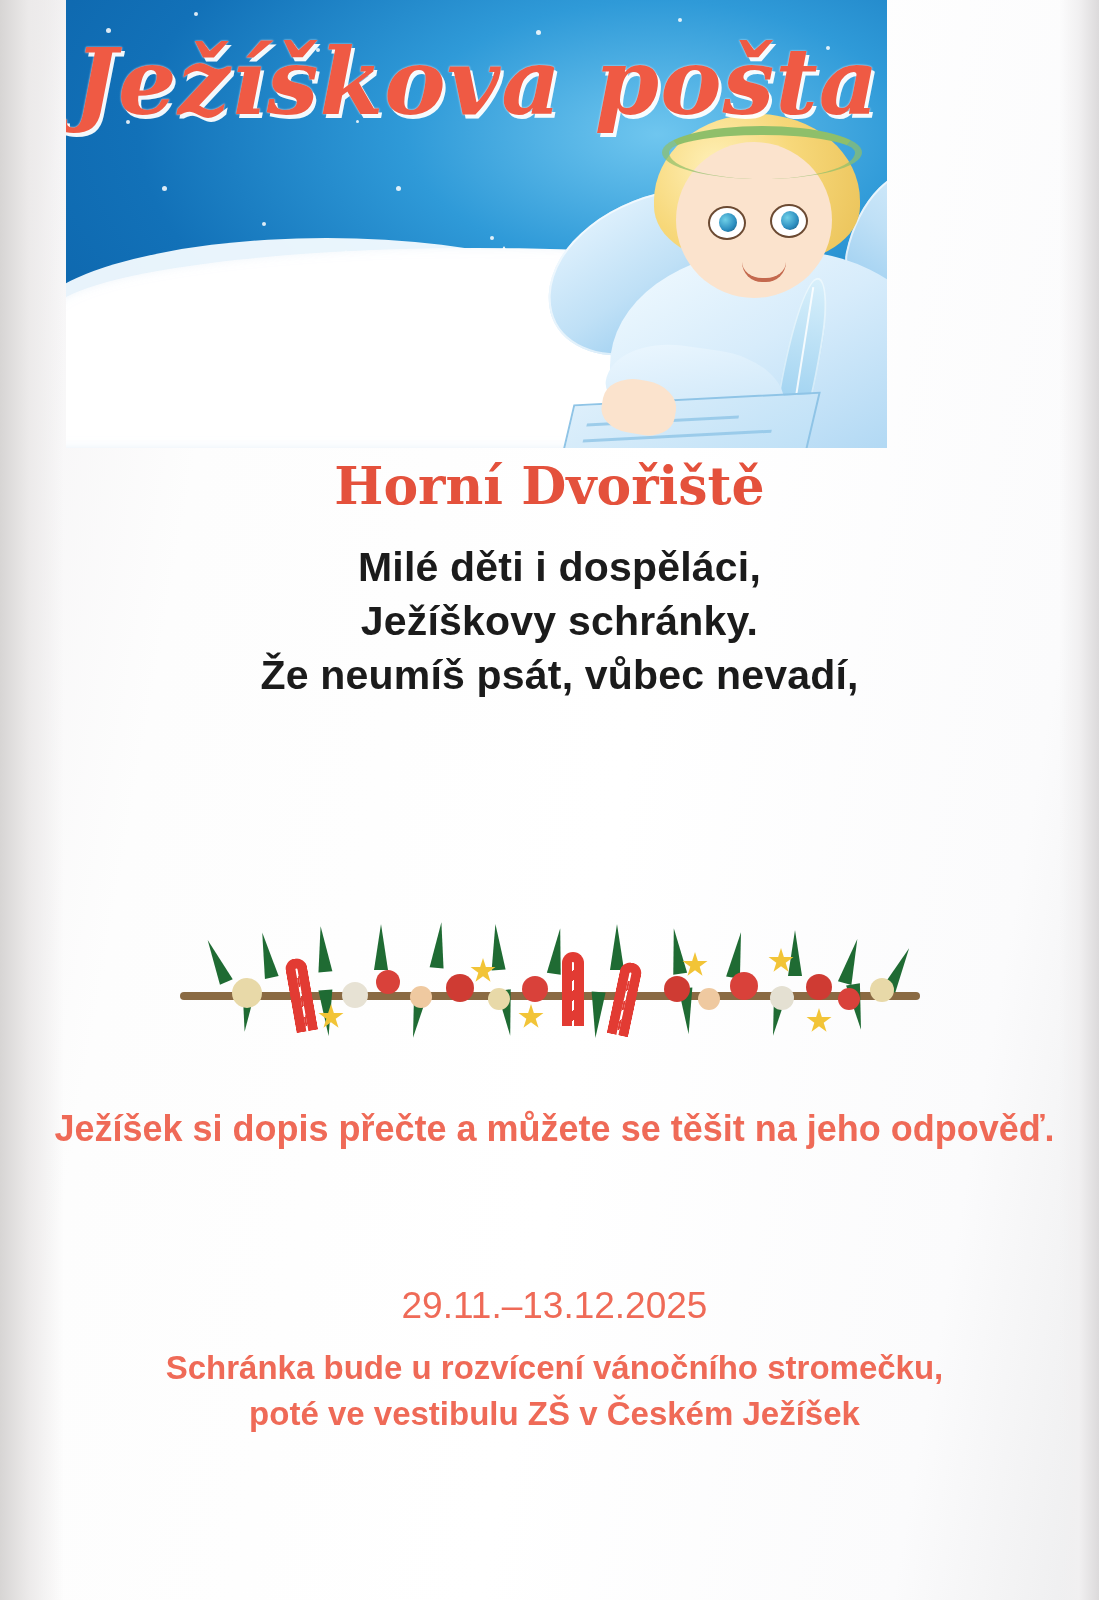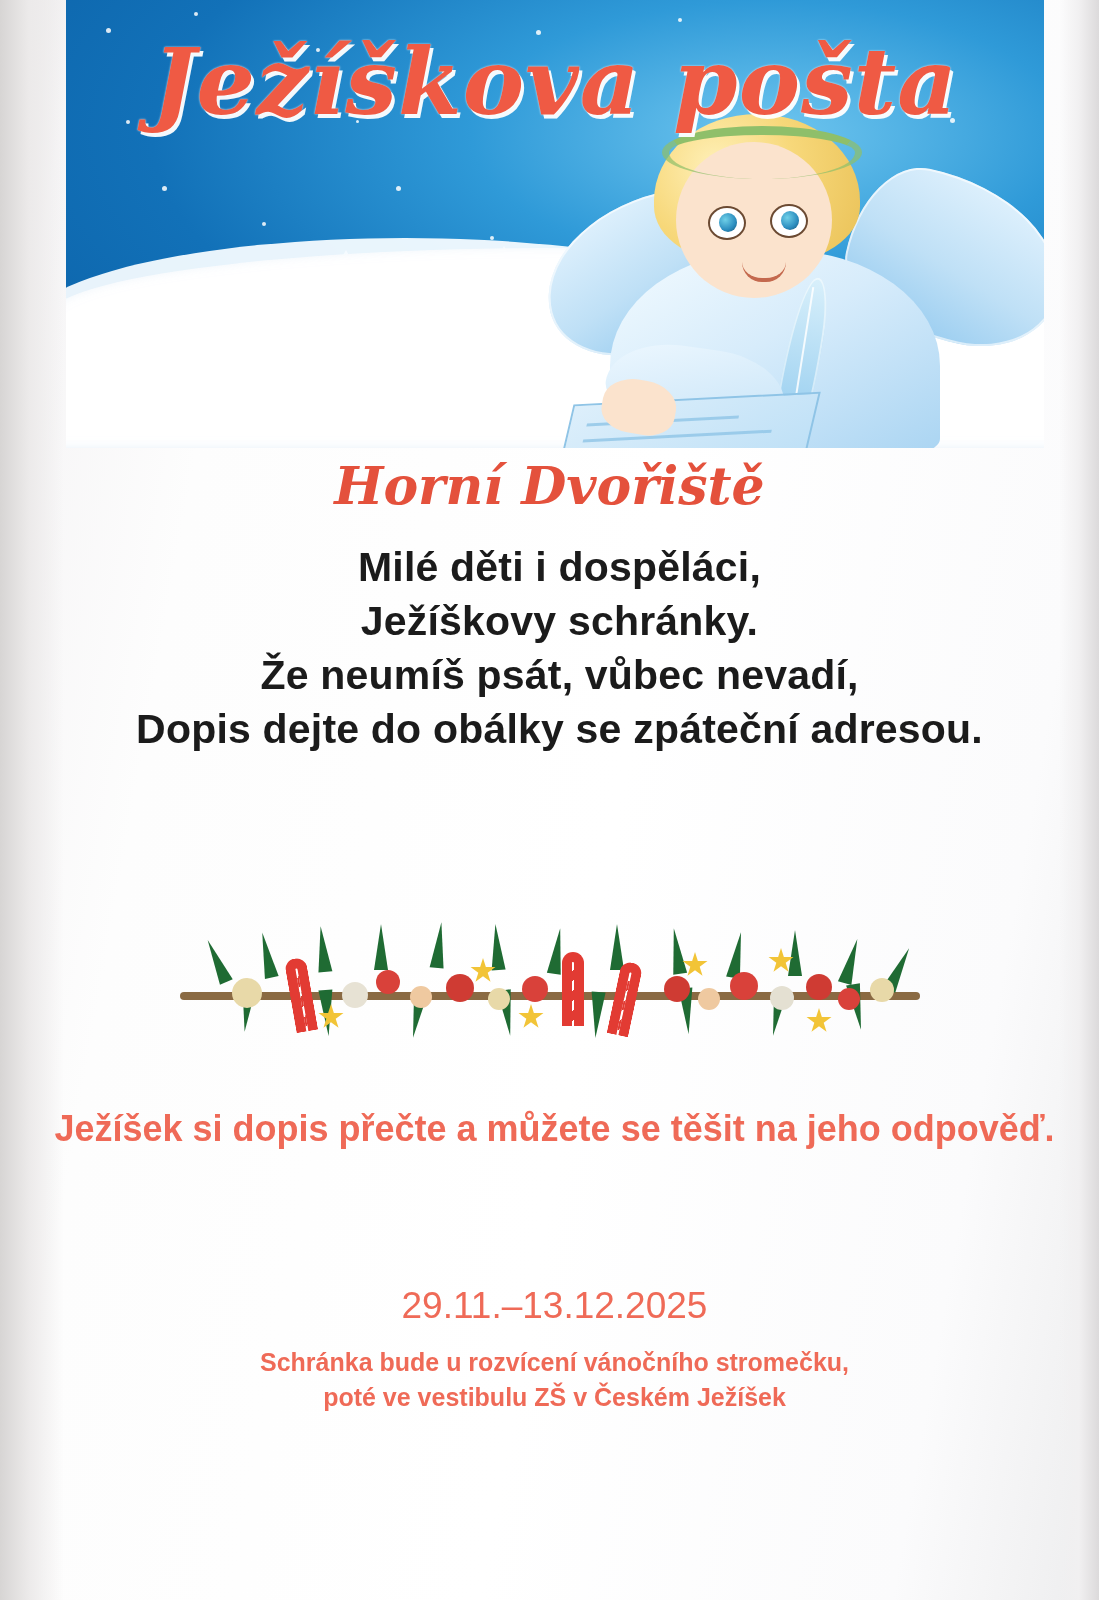--- a/index.html
+++ b/index.html
@@ -36,21 +36,21 @@
     right: 0; top: 0; bottom: 0; width: 40px;
     background: linear-gradient(270deg, #dcdadb 0%, #f1f0f1 50%, rgba(255,255,255,0) 100%);
     pointer-events: none;
   }
 
   
   .banner {
     position: absolute;
     left: 66px;
     top: 0px;
-    width: 978px;
+    width: 821px;
     height: 448px;
     overflow: hidden;
     background: #1f7fc4;
   }
   .banner .sky {
     position: absolute;
     inset: 0;
     background:
       radial-gradient(ellipse at 72% 30%, #6fc6ef 0%, #2f9ad8 30%, #1271b8 62%, #0a5ea4 100%);
   }
@@ -310,21 +310,20 @@
     white-space: nowrap;
   }
 
   
   .city {
     position: absolute;
     left: 0; right: 0;
     top: 455px;
     text-align: center;
     font-family: "DejaVu Serif", serif;
-    font-style: italic;
     font-weight: 700;
     font-size: 52px;
     color: #e4513c;
   }
 
   
   .main-text {
     position: absolute;
     left: 60px;
     right: 40px;
@@ -410,21 +409,21 @@
     font-size: 37px;
   }
   .note-block {
     position: absolute;
     left: 40px;
     right: 30px;
     top: 1345px;
     text-align: center;
     color: #ef6a57;
     font-weight: 700;
-    font-size: 25px;
+    font-size: 33px;
     line-height: 1.4;
   }
 </style>
 </head>
 <body>
 
 <div class="sheet">
 
   <div class="banner">
     <div class="sky"></div>
@@ -504,21 +503,20 @@
 
     <div class="banner-title">Ježíškova pošta</div>
   </div>
 
   <div class="city">Horní Dvořiště</div>
 
   <div class="main-text">
     <div>Milé děti i dospěláci,</div>
     <div>Ježíškovy schránky.</div>
     <div>Že neumíš psát, vůbec nevadí,</div>
-    <div>Dopis dejte do obálky se zpáteční adresou.</div>
   </div>
 
   <div class="garland">
     <div class="branchline" style="left:10px; top:62px; width:740px;"></div>
 
     <div class="needle" style="left:40px;  top:8px;  transform: rotate(-24deg);"></div>
     <div class="needle" style="left:90px;  top:2px;  transform: rotate(-12deg);"></div>
     <div class="needle" style="left:146px; top:-4px; transform: rotate(-6deg);"></div>
     <div class="needle" style="left:204px; top:-6px;"></div>
     <div class="needle" style="left:262px; top:-8px; transform: rotate(6deg);"></div>

